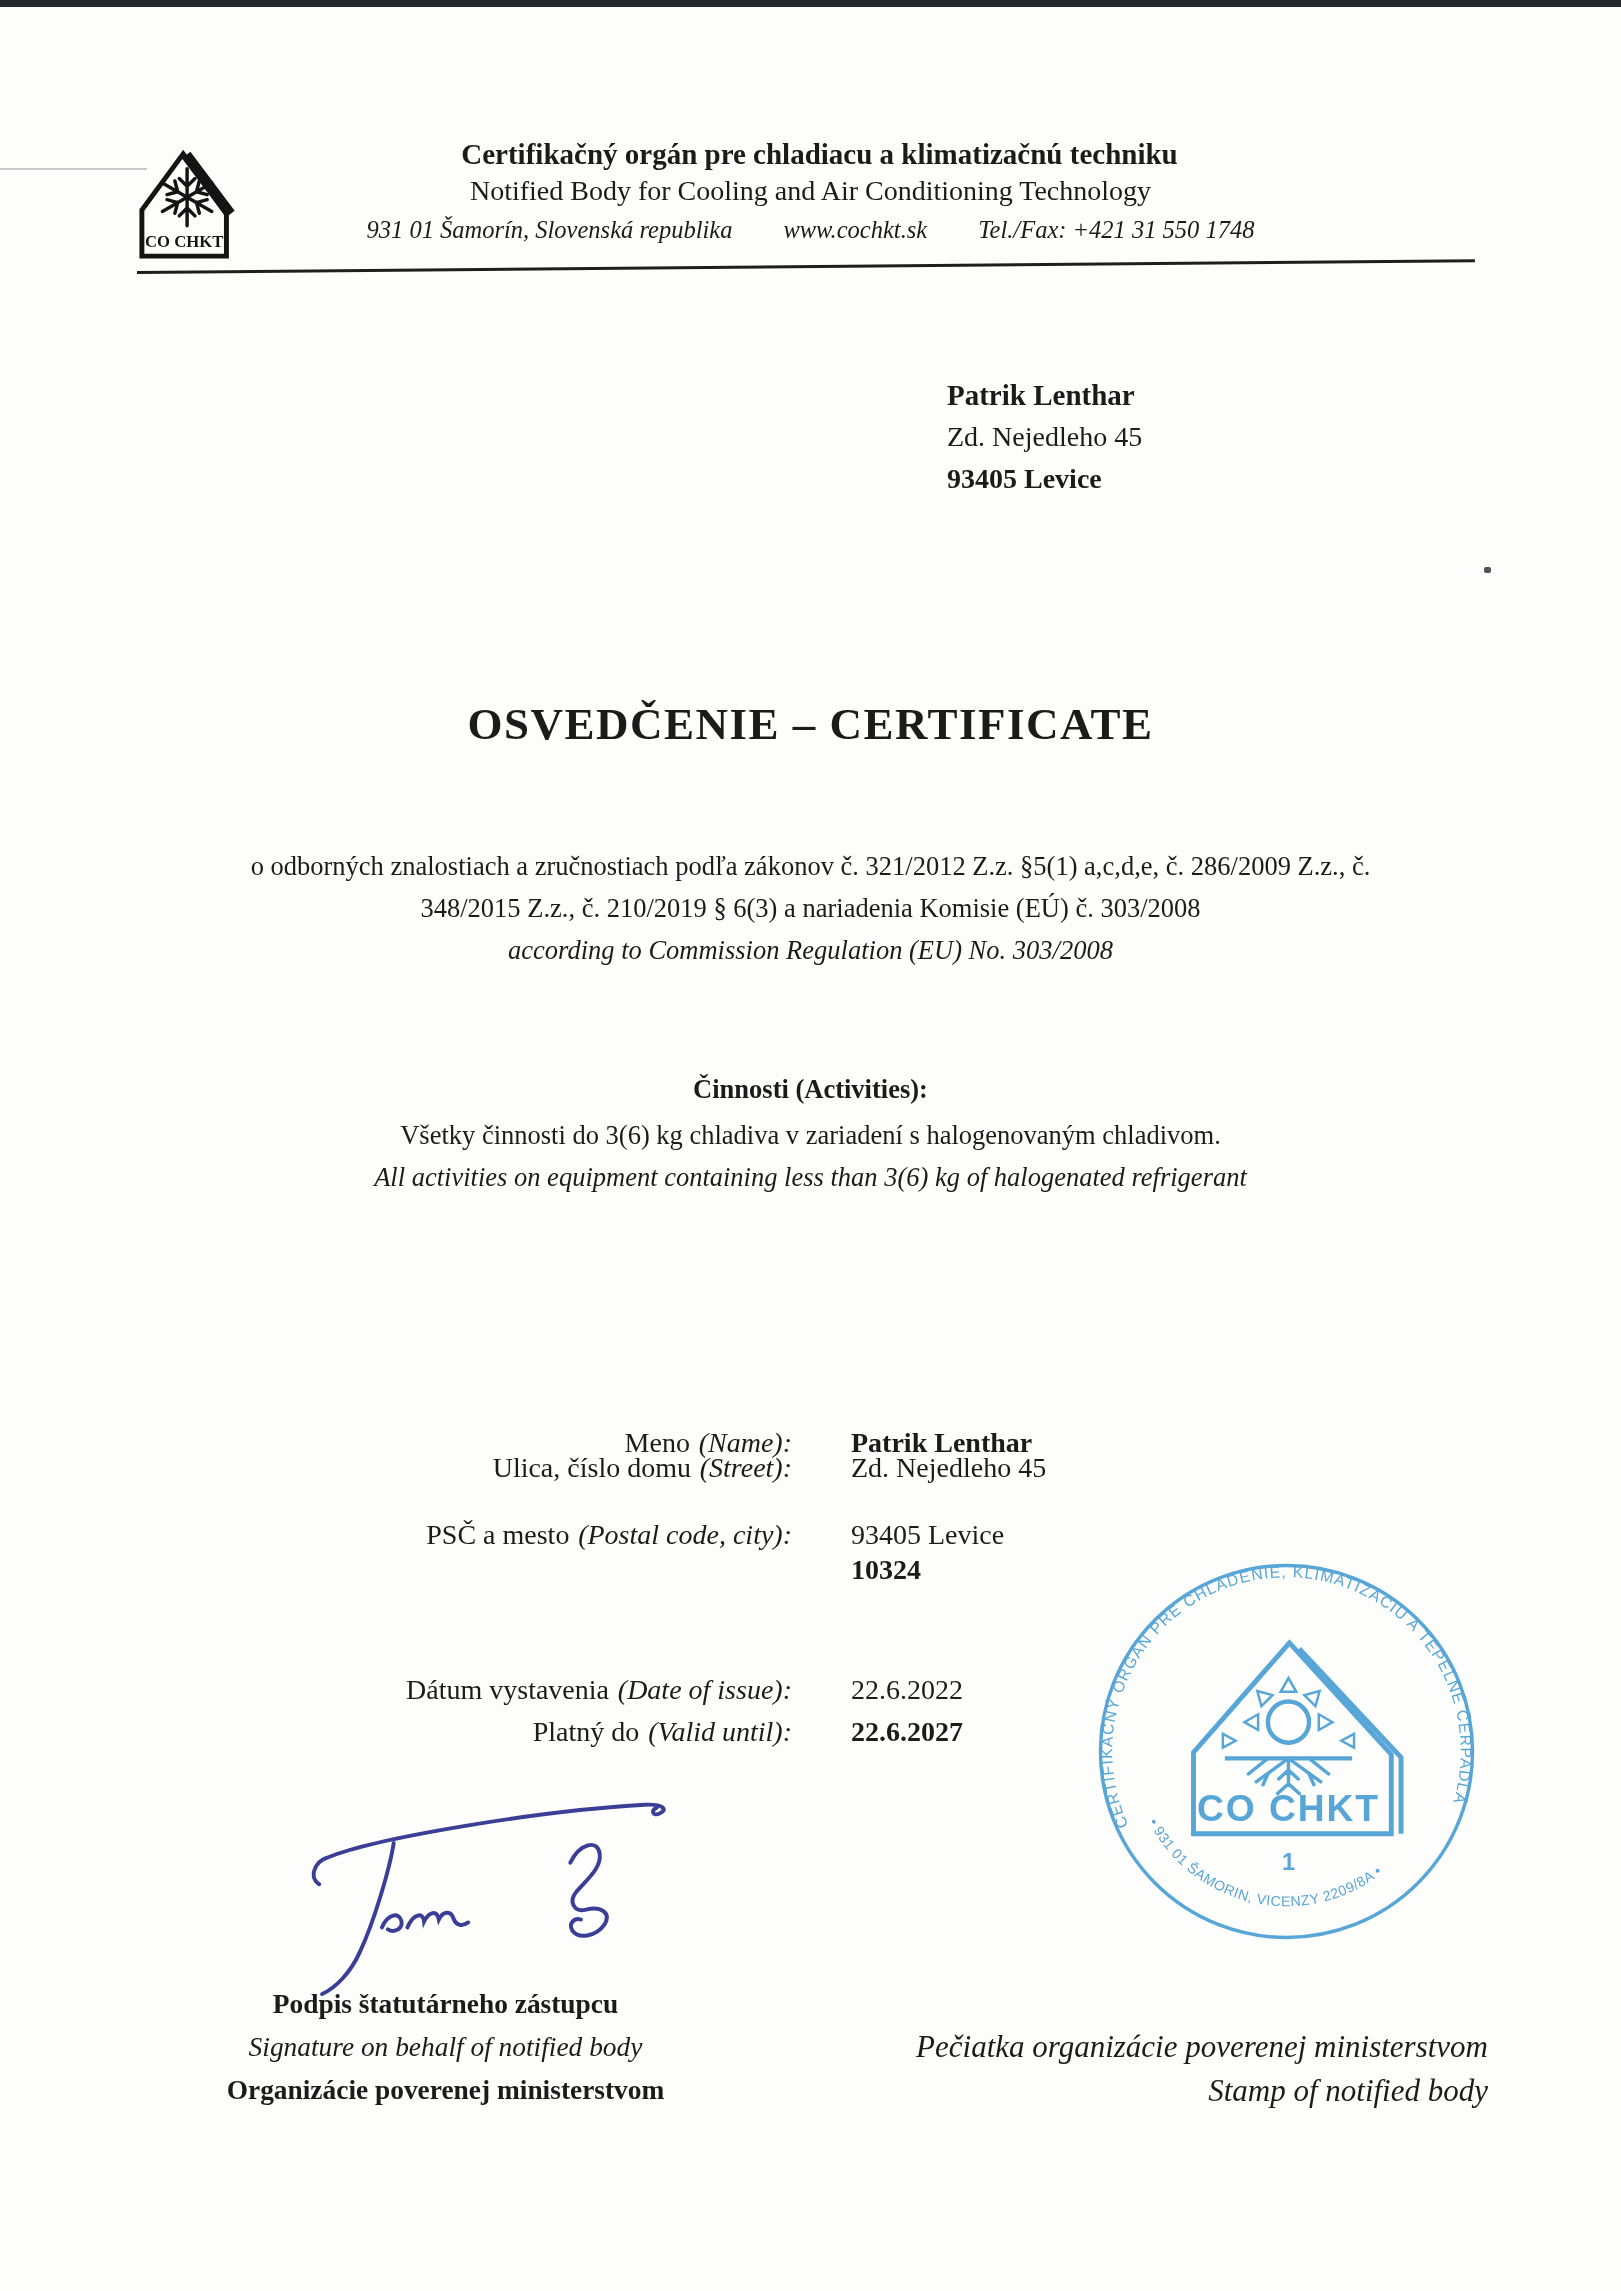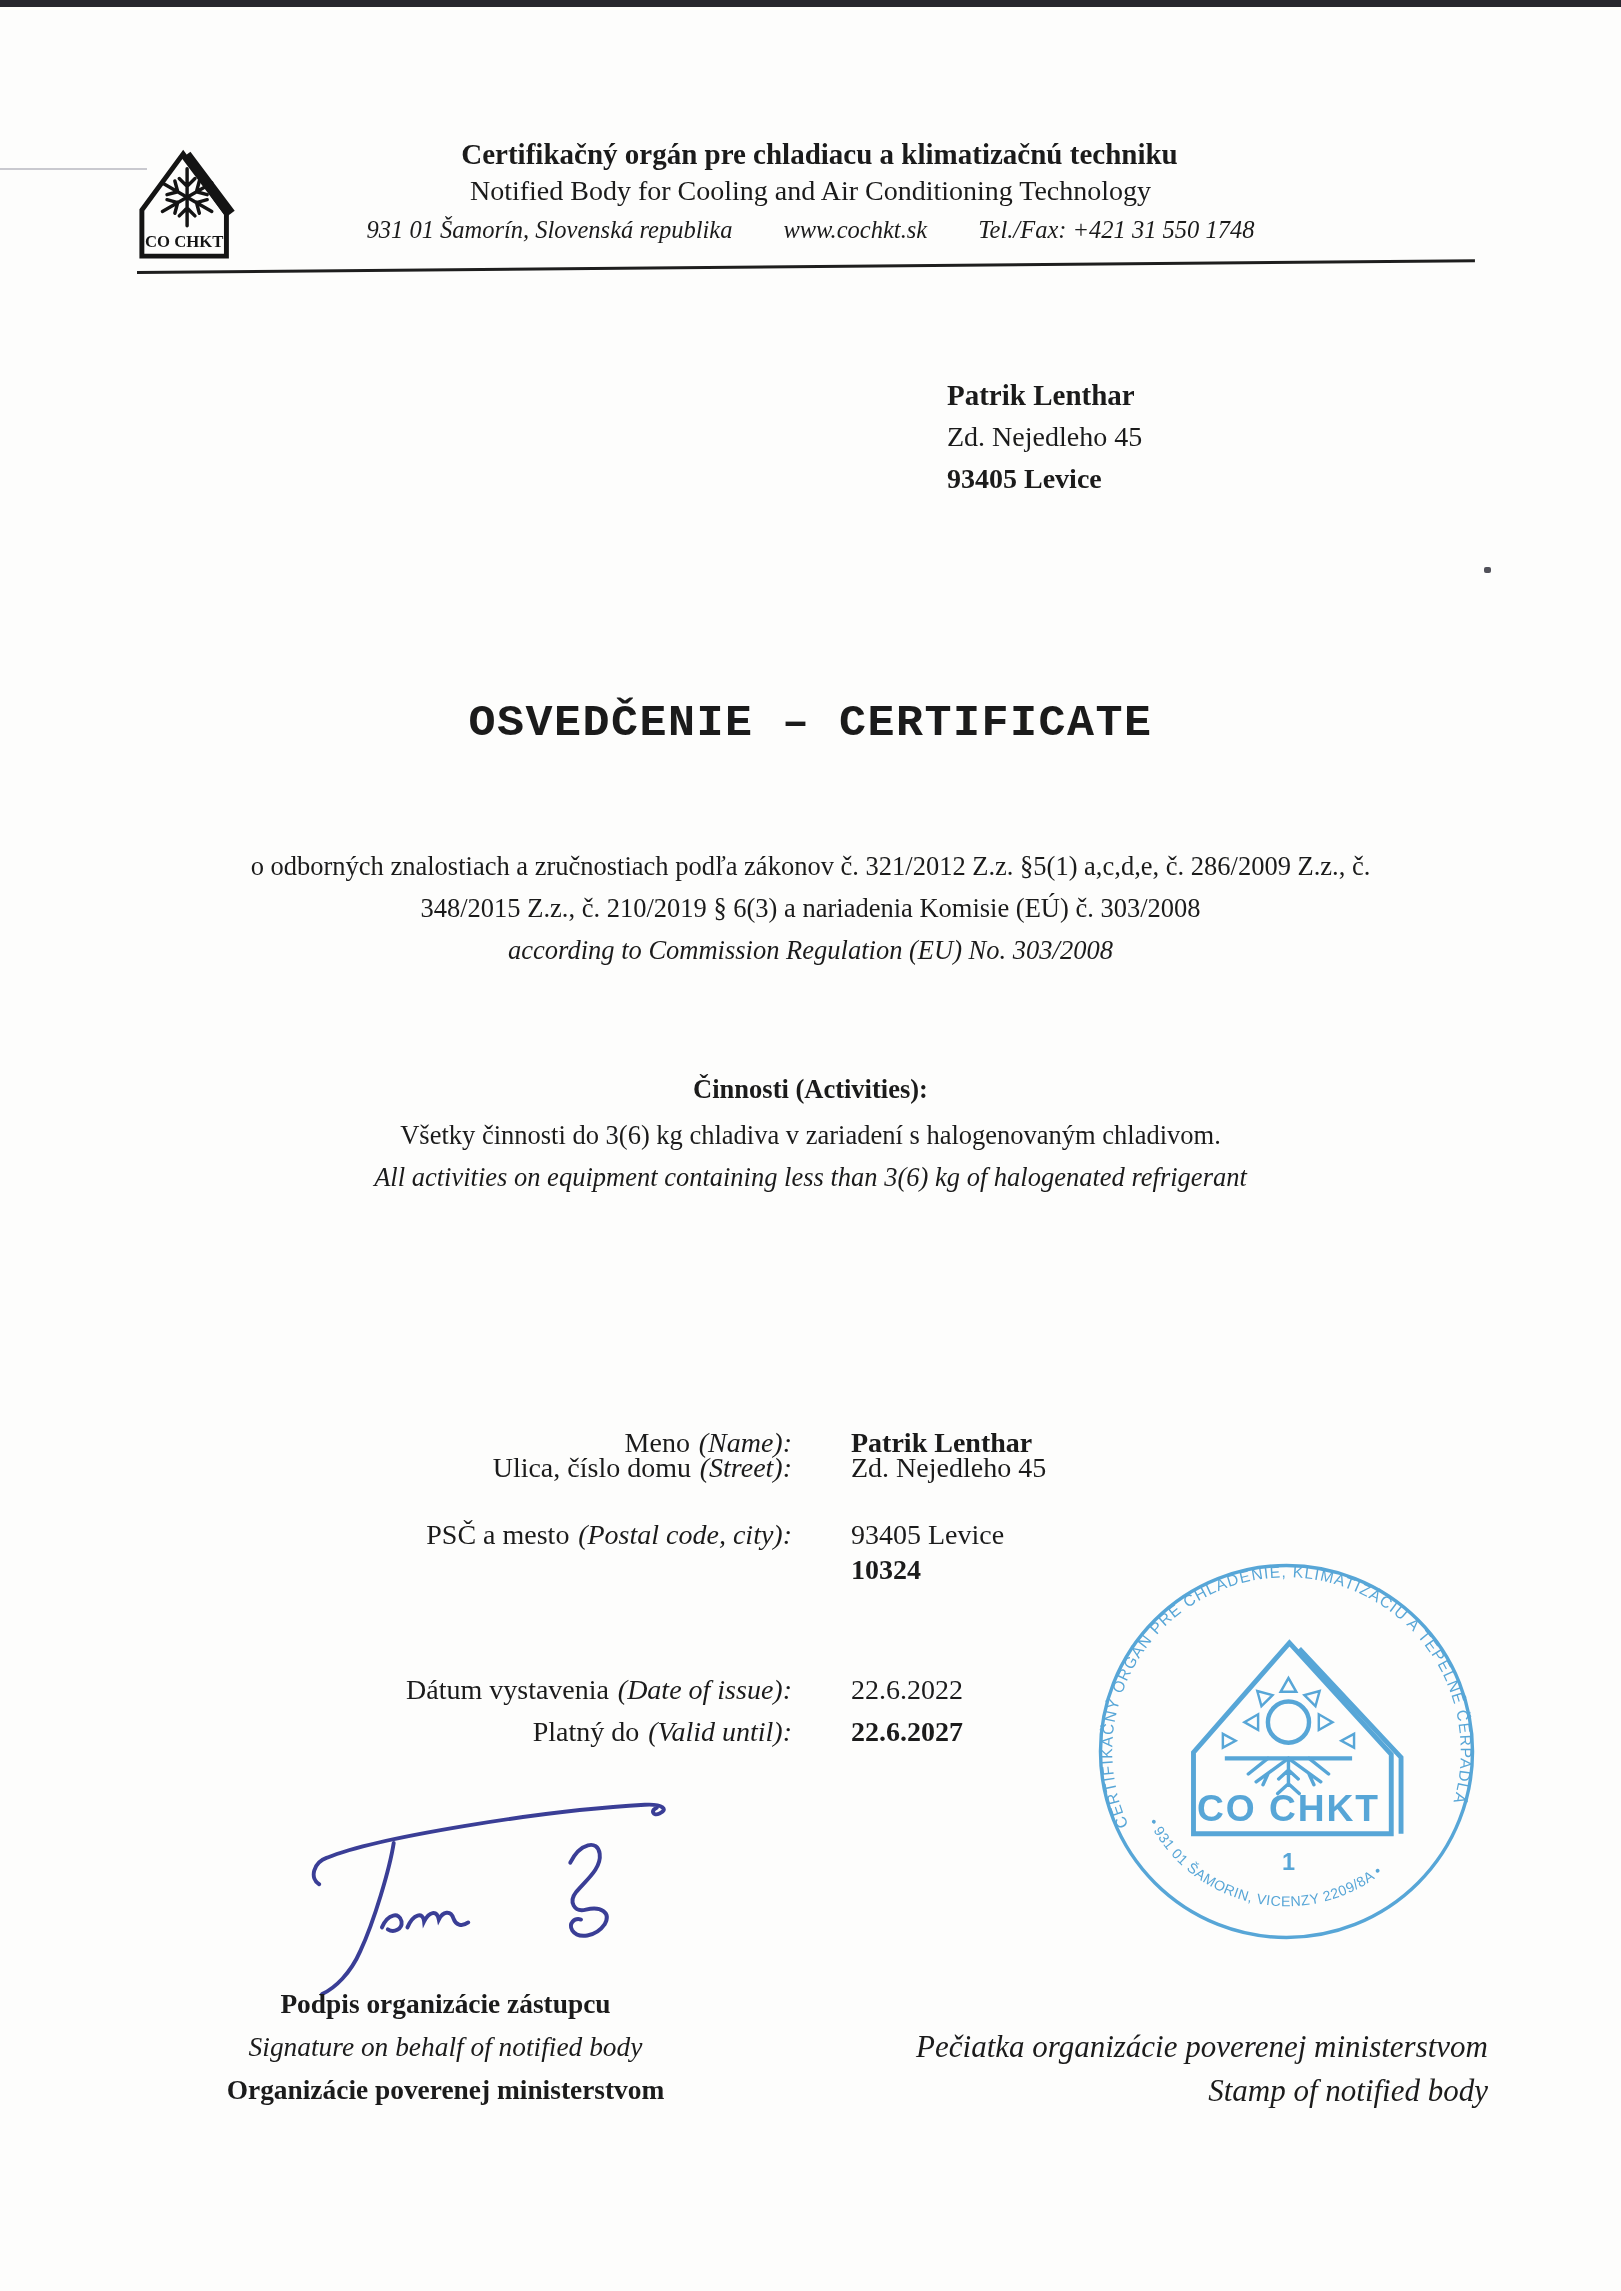--- a/index.html
+++ b/index.html
@@ -19,21 +19,21 @@
   .speck{left:1484px;top:567px;width:6.9px;height:5.9px;background:#52525a;border-radius:2px;}
   
   .org-sk{top:137px;font-size:29px;font-weight:700;line-height:35px;padding-left:9px;}
   .org-en{top:174px;font-size:28px;line-height:33px;}
   .addr-row{top:216px;font-size:24.5px;font-style:italic;display:flex;justify-content:center;gap:51px;left:0;width:1621px;}
   .rule{left:137px;top:271px;width:1338px;height:2.9px;background:#1e1e1e;transform:rotate(-0.5deg);transform-origin:left center;}
   
   .recipient{left:947px;top:374px;font-size:28px;line-height:42px;}
   .recipient .name{font-size:29px;}
   
-  .doc-title{top:698px;font-size:45px;font-weight:700;letter-spacing:1.5px;font-family:Liberation Mono, monospace;}
+  .doc-title{top:698px;font-size:45px;font-weight:700;letter-spacing:1.5px;}
   
   .legal{top:845px;font-size:26.5px;line-height:42px;}
   
   .category{top:1054px;font-size:26.5px;line-height:42px;}
   .category .h2{margin-top:13.7px;}
   .category .sk{margin-top:3.9px;}
   
   .drow{left:0;width:1621px;height:42px;font-size:28px;line-height:42px;}
   .drow .lab{position:absolute;right:829px;white-space:nowrap;}
   .drow .lab .en{font-style:italic;margin-left:8.8px;}
@@ -168,21 +168,21 @@
     <g fill="none" stroke="#3a3e96" stroke-width="4" stroke-linecap="round">
       <path d="M 96 102 C 86 96 90 80 104 75 C 152 55 320 27 428 21 C 447 20 452 26 443 30 C 436 33 434 27 440 24"></path>
       <path d="M 172 60 C 168 86 152 140 138 170 C 128 193 112 208 99 214"></path>
       <path d="M 160 146 C 166 132 178 130 180 140 C 181 148 172 152 166 148"></path>
       <path d="M 186 146 C 192 132 202 130 203 140 C 208 130 216 128 218 138 C 222 130 230 128 233 137 C 235 143 241 146 248 141"></path>
       <path d="M 352 80 C 362 60 380 56 382 71 C 384 86 368 98 358 110 C 350 120 356 131 368 128 C 383 124 394 131 387 143 C 378 156 360 158 354 149 C 350 142 356 136 363 138"></path>
     </g>
   </svg>
 
   <div class="abs sig-captions">
-    <div class="b">Podpis organizácie zástupcu</div>
+    <div class="b">Podpis štatutárneho zástupcu</div>
     <div class="it">Signature on behalf of notified body</div>
     <div class="b">Organizácie poverenej ministerstvom</div>
   </div>
 
   <div class="abs stamp-captions">
     <div>Pečiatka organizácie poverenej ministerstvom</div>
     <div>Stamp of notified body</div>
   </div>
 
 </div>

